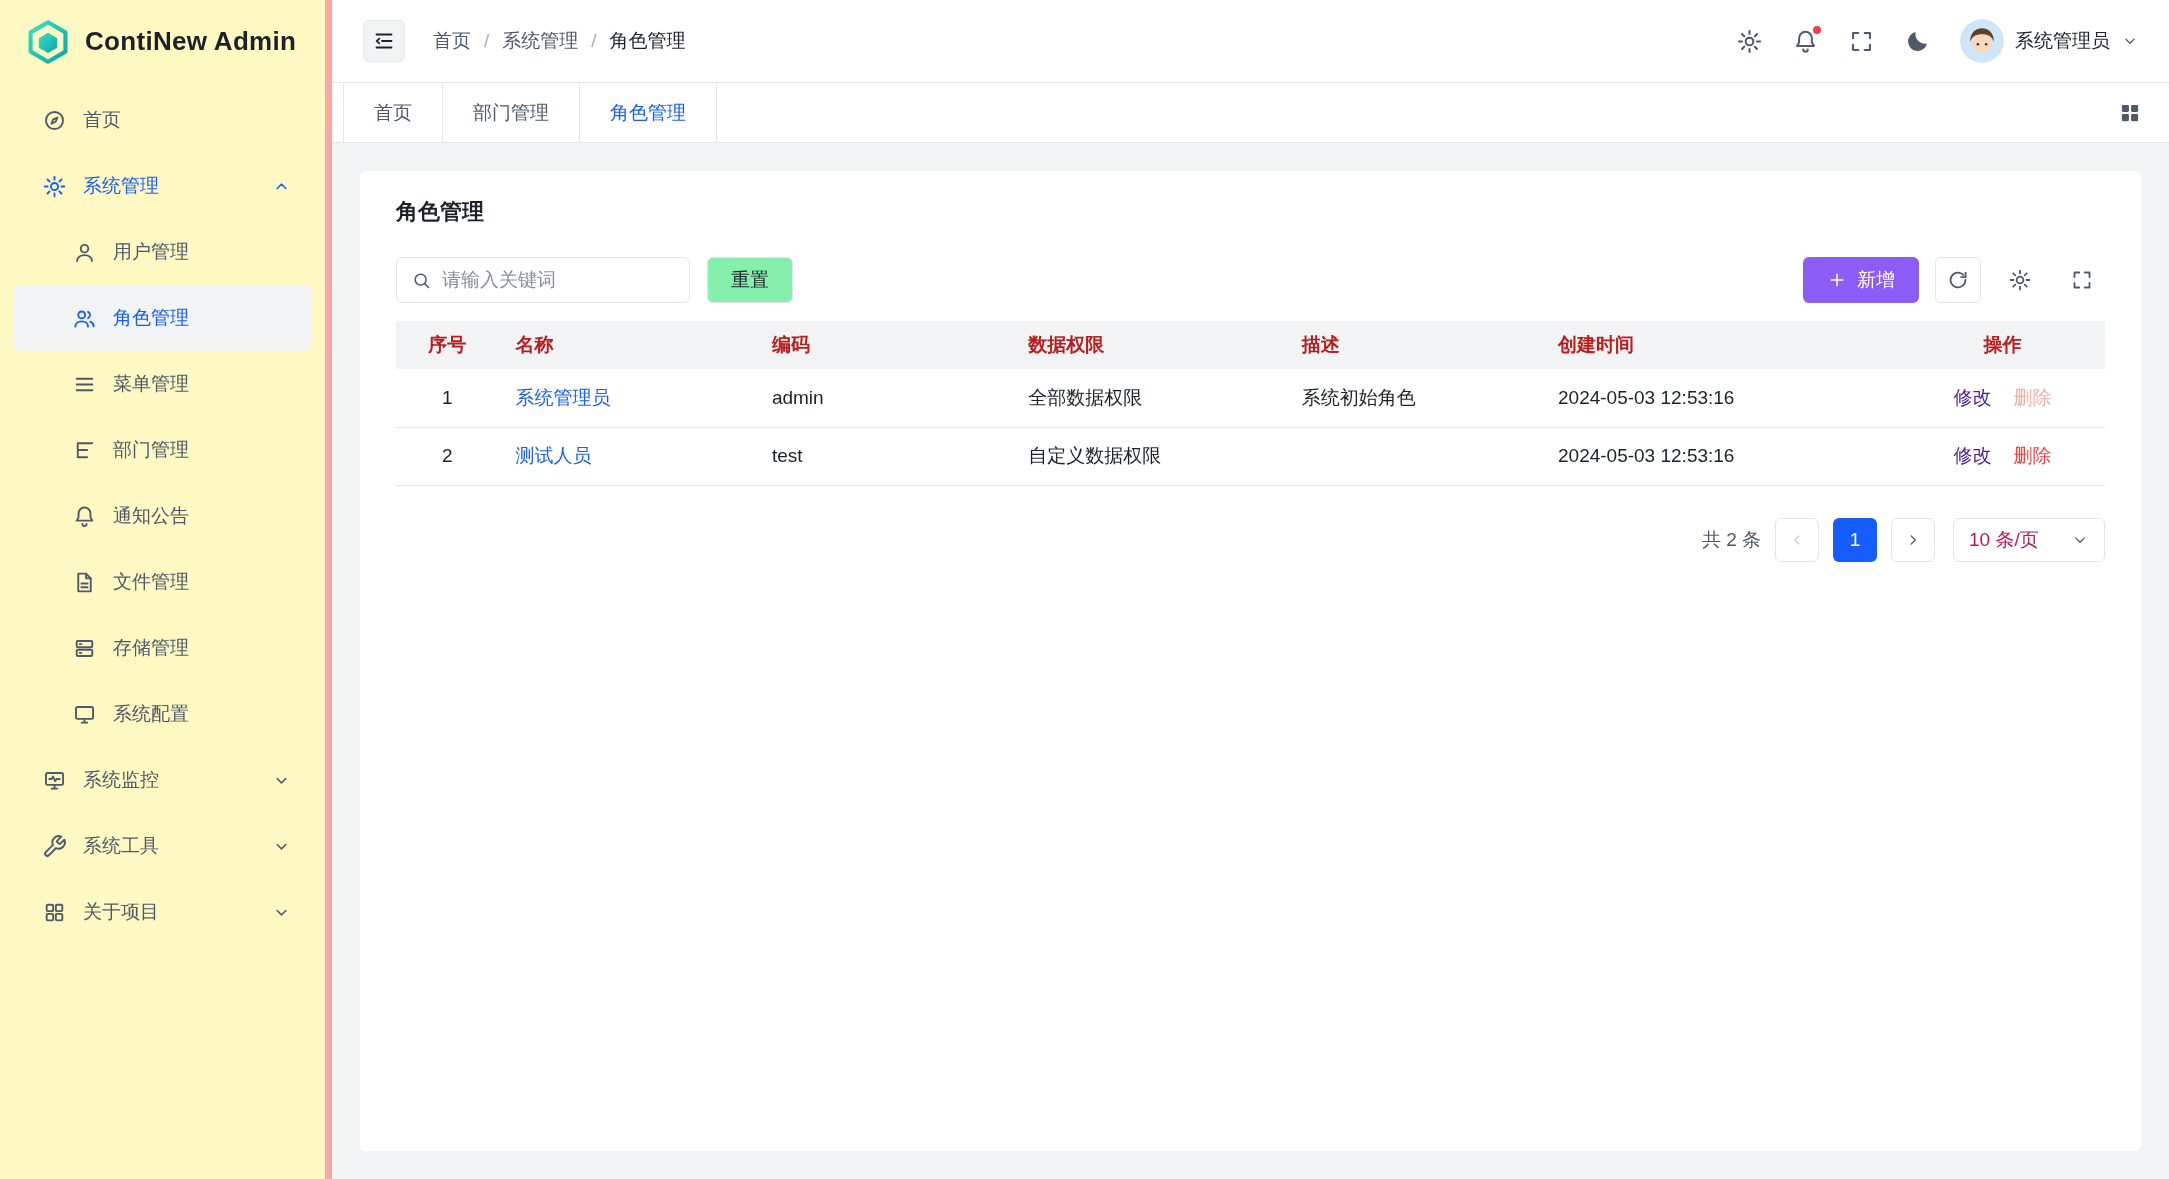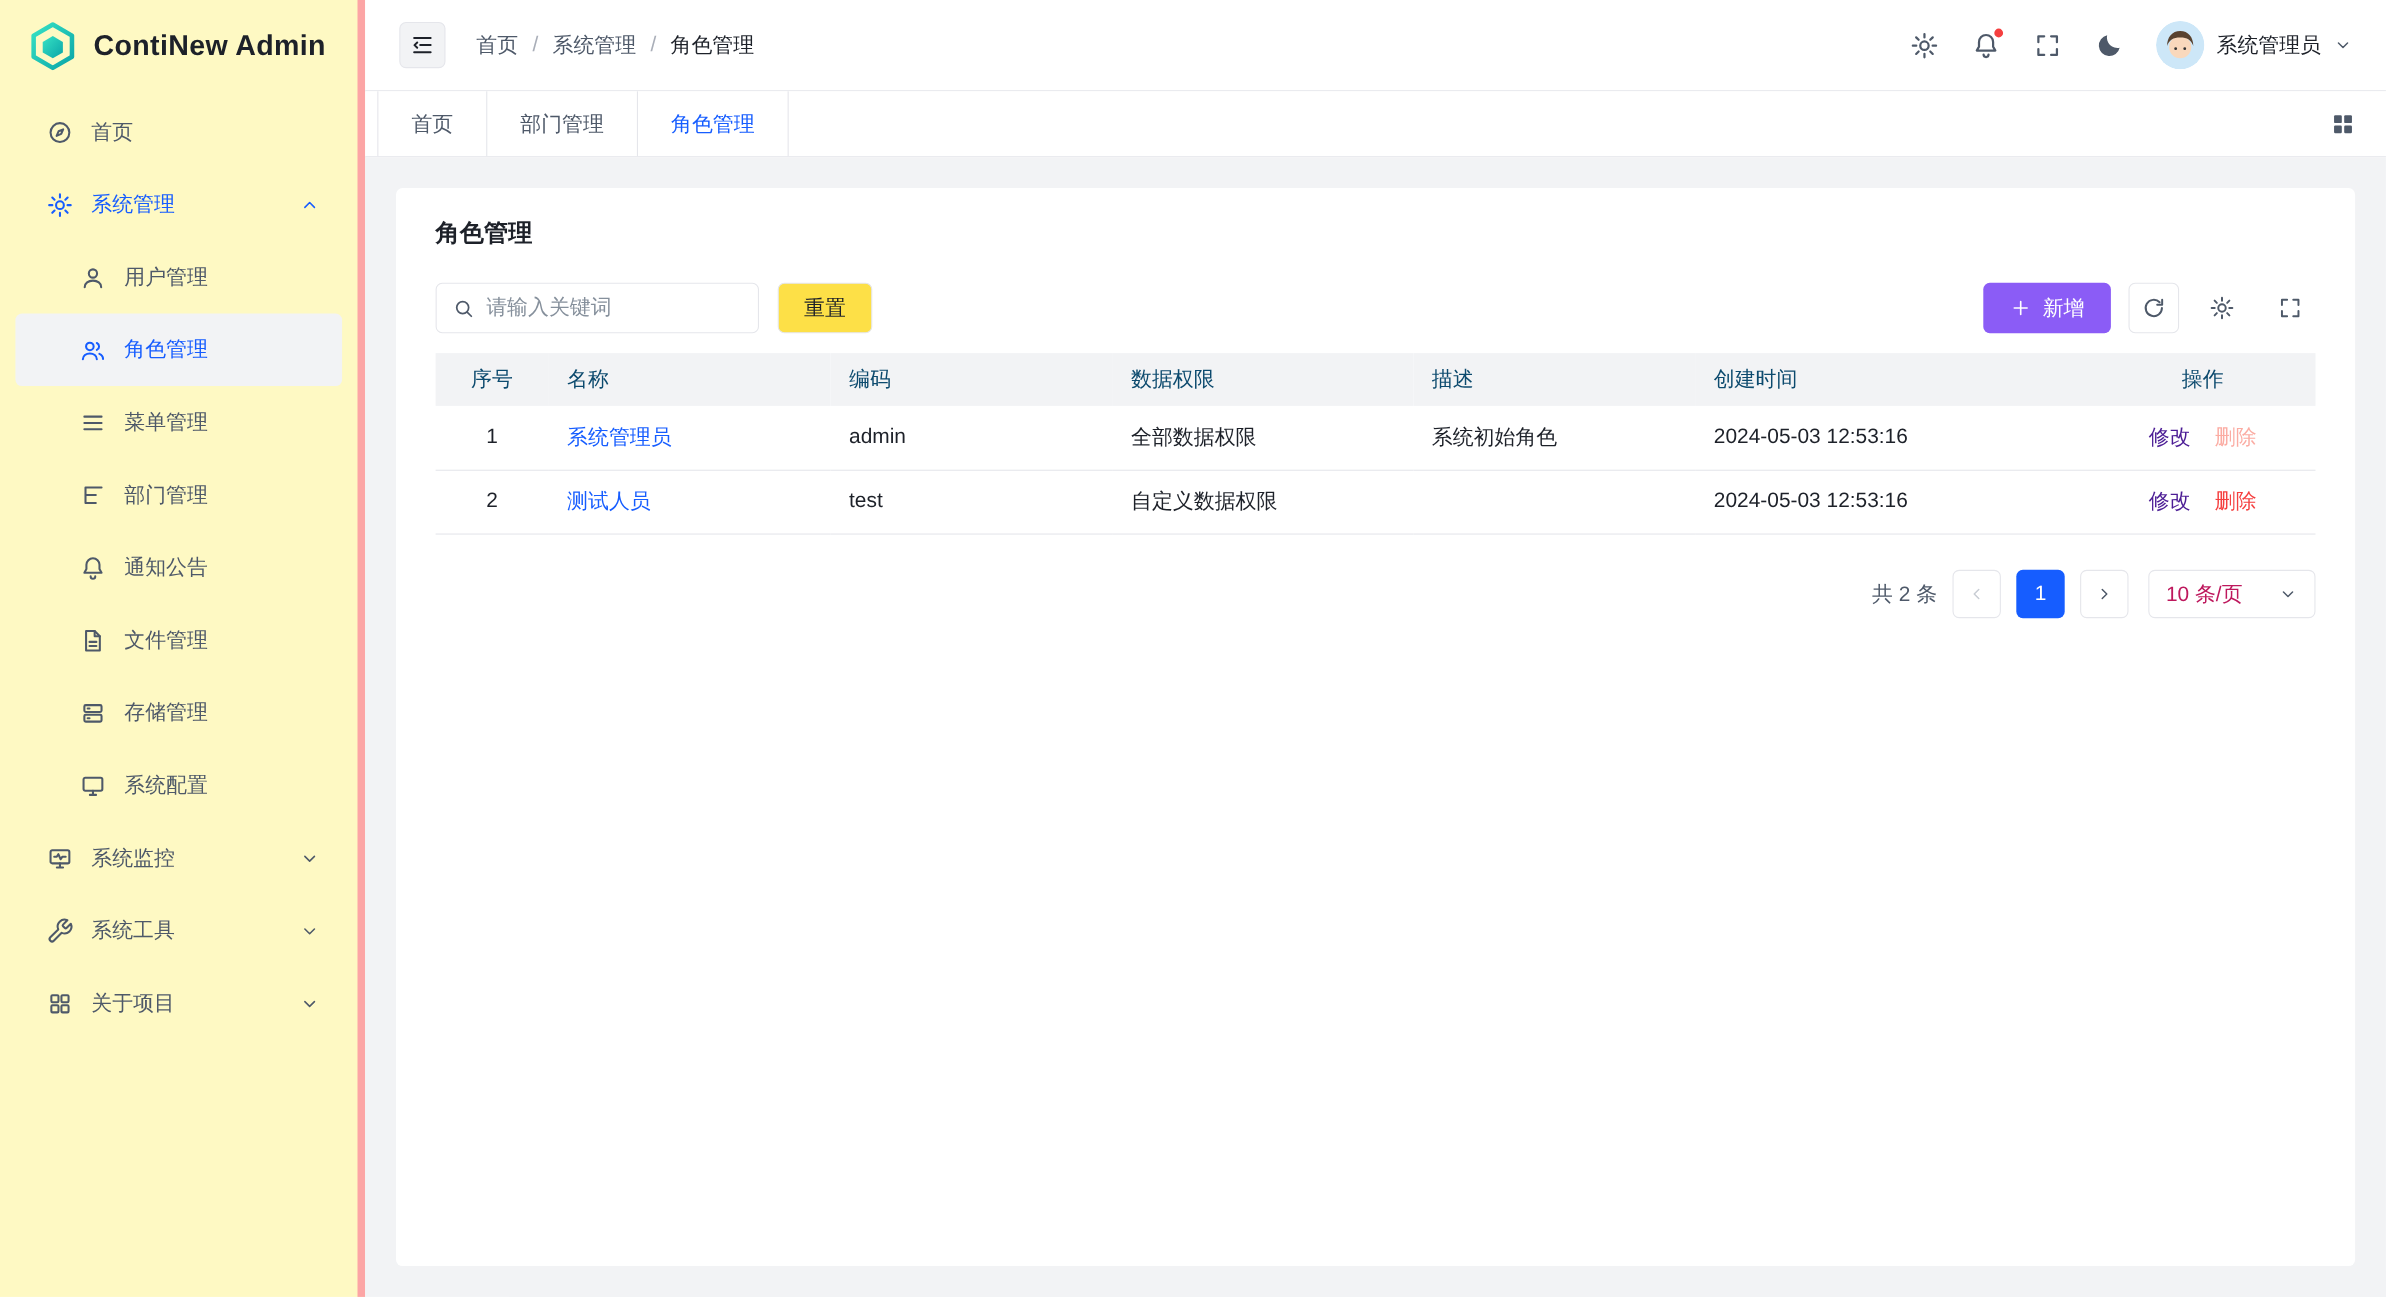--- a/index.html
+++ b/index.html
@@ -57,31 +57,31 @@
   
   .content { flex:1; background:#f2f3f5; padding:28px; overflow:hidden; }
   .card { background:#fff; border-radius:6px; height:100%; padding:26px 36px; display:flex; flex-direction:column; }
   .card-title { font-size:22px; font-weight:600; color:#1d2129; }
 
   .toolbar { margin-top:30px; display:flex; align-items:center; }
   .search-box { width:294px; height:46px; border:1px solid #e5e6eb; border-radius:6px; display:flex; align-items:center; padding:0 14px; gap:10px; background:#fff; }
   .search-box .si { width:21px; height:21px; color:#4e5969; flex:none; }
   .search-box input { border:none; outline:none; flex:1; min-width:0; font-size:19px; font-family:inherit; color:#1d2129; background:transparent; }
   .search-box input::placeholder { color:#86909c; }
-  .reset-btn { margin-left:17px; height:46px; padding:0 23px; border:1px solid #e5e6eb; background:#fde047; border-radius:6px; font-size:19px; color:#1d2129; font-family:inherit; cursor:pointer; }
+  .reset-btn { margin-left:17px; height:46px; padding:0 23px; border:1px solid #e5e6eb; background:#86efac; border-radius:6px; font-size:19px; color:#1d2129; font-family:inherit; cursor:pointer; }
   .toolbar-right { margin-left:auto; display:flex; align-items:center; gap:16px; }
   .add-btn { height:46px; padding:0 24px; background:#8b5cf6; color:#fff; border:none; border-radius:6px; font-size:19px; display:flex; align-items:center; gap:10px; font-family:inherit; cursor:pointer; }
   .add-btn svg { width:20px; height:20px; }
   .icon-btn { width:46px; height:46px; border:1px solid #e5e6eb; background:#fff; border-radius:6px; display:flex; align-items:center; justify-content:center; color:#4e5969; cursor:pointer; }
   .icon-btn.plain { border:none; }
   .icon-btn svg { width:24px; height:24px; }
 
   
   table.grid { margin-top:18px; width:100%; border-collapse:collapse; table-layout:fixed; }
-  table.grid thead th { background:#f2f3f5; height:48px; font-size:19px; font-weight:400; color:#0c4a6e; text-align:left; padding:0 17px; }
+  table.grid thead th { background:#f2f3f5; height:48px; font-size:19px; font-weight:700; color:#b91c1c; text-align:left; padding:0 17px; }
   table.grid td { height:58px; border-bottom:1px solid #e5e6eb; font-size:19px; color:#1d2129; padding:0 17px; white-space:nowrap; overflow:hidden; }
   .col-center { text-align:center !important; }
   .link { color:#165dff; cursor:pointer; }
   .op-edit { color:#4c1d95; cursor:pointer; }
   .op-del { color:#f53f3f; cursor:pointer; margin-left:22px; }
   .op-del.disabled { color:#fbaca3; cursor:not-allowed; }
 
   
   .pagination { margin-top:32px; display:flex; align-items:center; justify-content:flex-end; gap:14px; font-size:19px; color:#4e5969; }
   .pg-total { color:#4e5969; }

